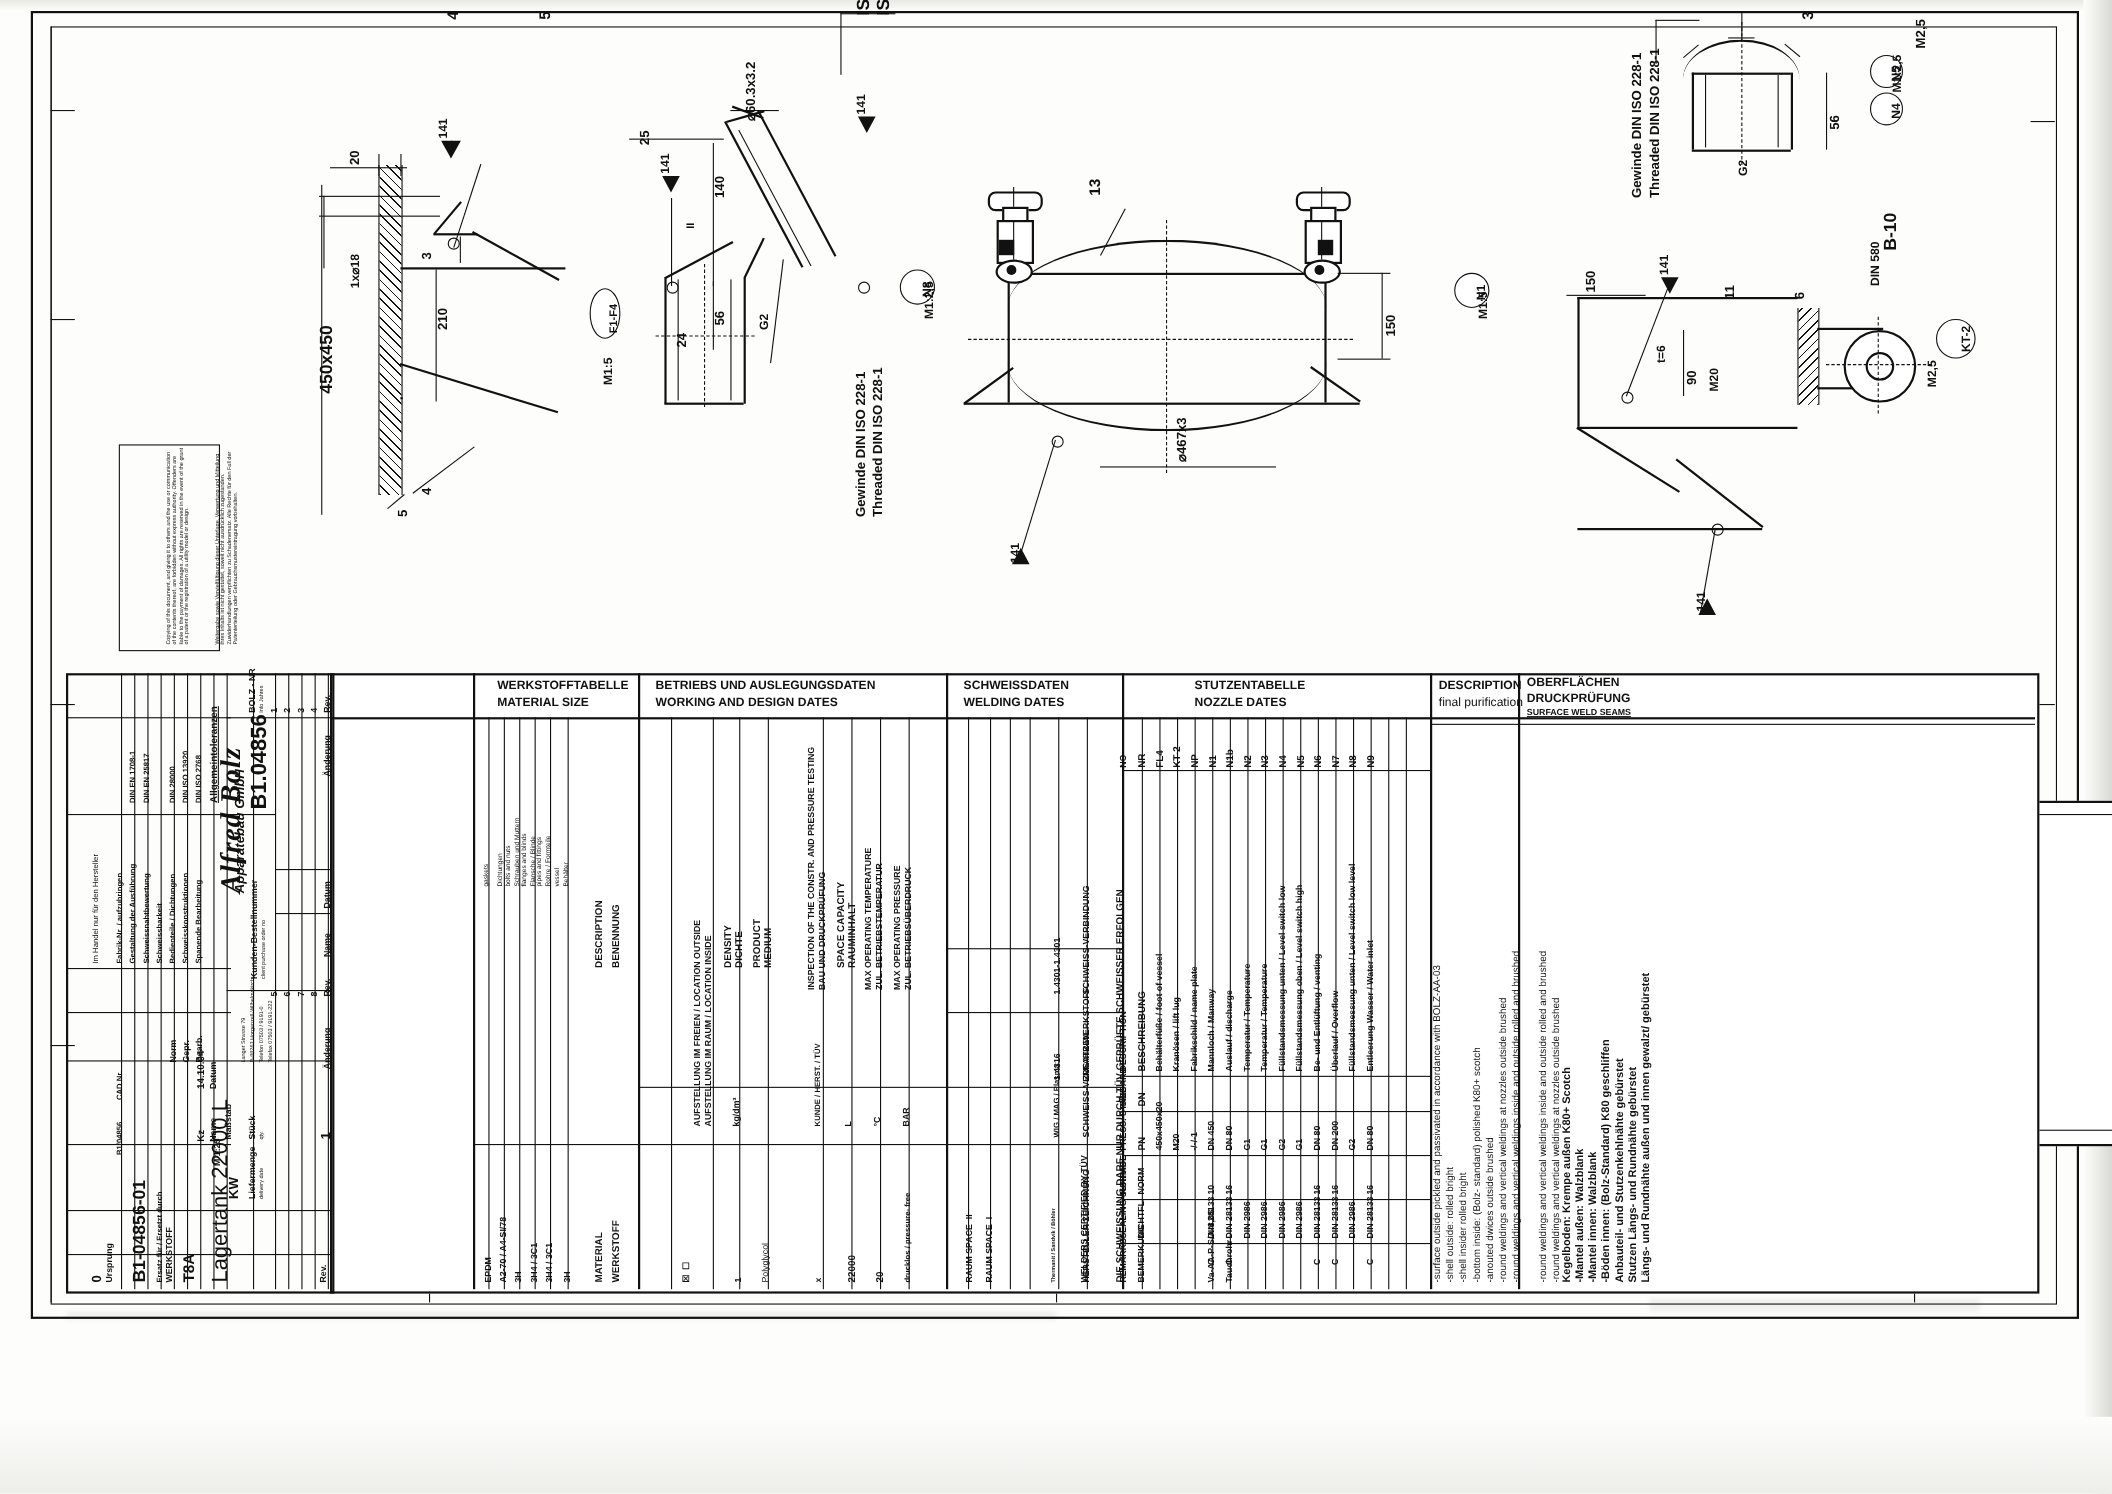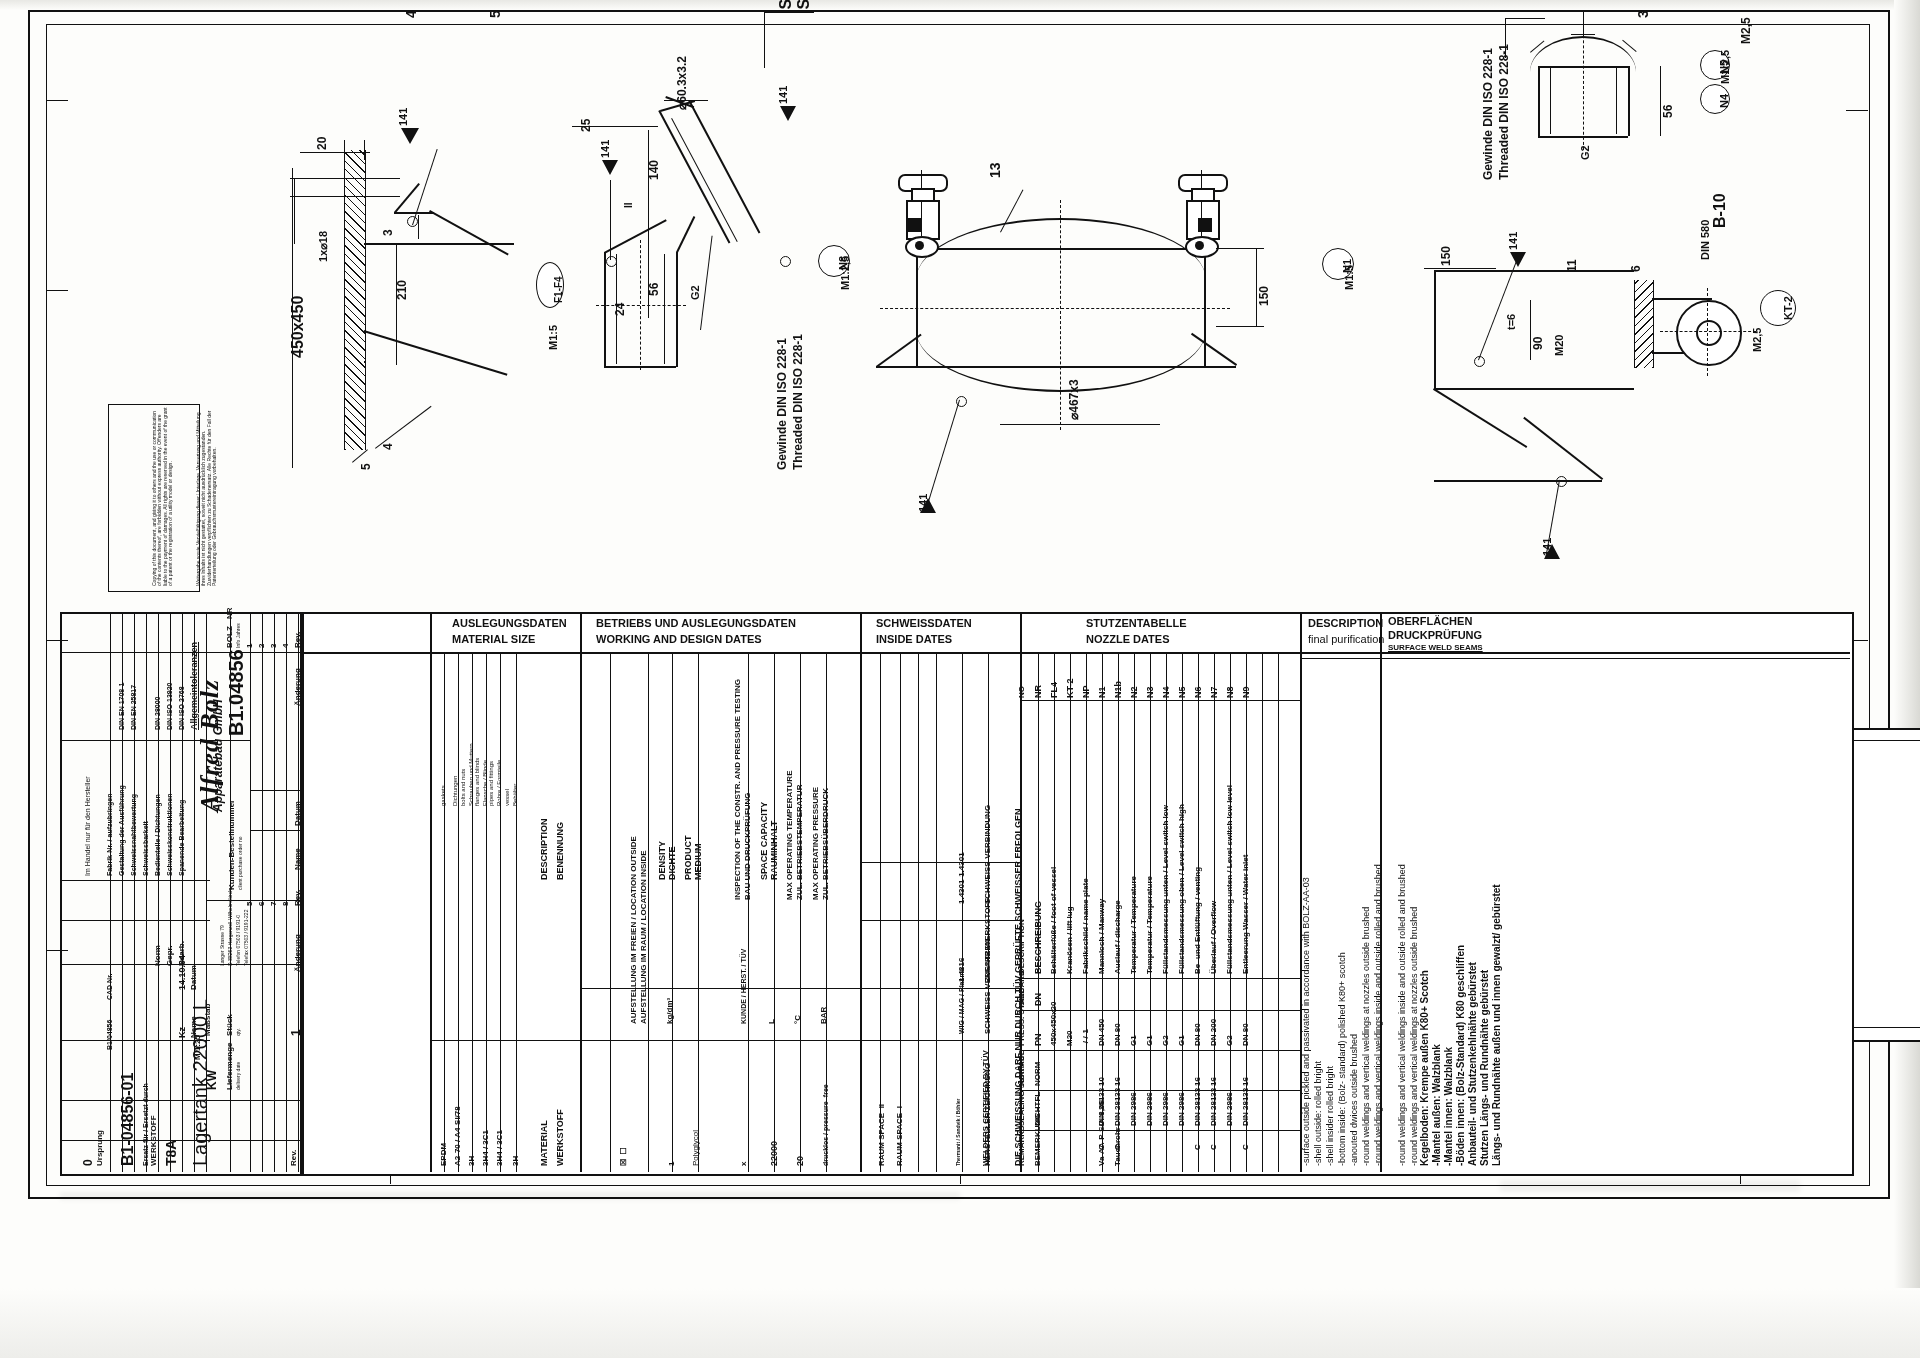--- a/index.html
+++ b/index.html
@@ -439,21 +439,21 @@
   </div>
 
   <div>
 
     <div class="tblbox" style="left:300px;top:612px;width:1550px;height:560px;border-width:2px;"></div>
     <div class="ln h2px" style="left:300px;top:652px;width:1550px;"></div>
 
     <div>
       <div class="ln v2px" style="left:430px;top:612px;height:560px;"></div>
       <div class="ln v2px" style="left:580px;top:612px;height:560px;"></div>
-      <div class="t s11 b" style="left:452px;top:618px;">AUSLEGUNGSDATEN</div>
+      <div class="t s11 b" style="left:452px;top:618px;">WERKSTOFFTABELLE</div>
       <div class="t s11 b" style="left:452px;top:634px;">MATERIAL SIZE</div>
 
       <div class="ln v1px" style="left:444px;top:652px;height:520px;"></div>
       <div class="ln v1px" style="left:458px;top:652px;height:520px;"></div>
       <div class="ln v1px" style="left:472px;top:652px;height:520px;"></div>
       <div class="ln v1px" style="left:486px;top:652px;height:520px;"></div>
       <div class="ln v1px" style="left:500px;top:652px;height:520px;"></div>
       <div class="ln v1px" style="left:516px;top:652px;height:520px;"></div>
       <div class="ln h1px" style="left:430px;top:1040px;width:150px;"></div>
 
@@ -527,21 +527,21 @@
       <div class="t rot90 s8 b" style="left:812px;top:900px;">MAX OPERATING PRESSURE</div>
       <div class="t rot90 s8 b" style="left:820px;top:1024px;">BAR</div>
       <div class="t rot90 s7 b" style="left:822px;top:1166px;">drucklos / pressure- free</div>
 
       <div class="t rot90 s8 b" style="left:620px;top:1166px;">☒  ☐</div>
     </div>
 
     <div>
       <div class="ln v2px" style="left:1020px;top:612px;height:560px;"></div>
       <div class="t s11 b" style="left:876px;top:618px;">SCHWEISSDATEN</div>
-      <div class="t s11 b" style="left:876px;top:634px;">INSIDE DATES</div>
+      <div class="t s11 b" style="left:876px;top:634px;">WELDING DATES</div>
 
       <div class="ln v1px" style="left:880px;top:652px;height:520px;"></div>
       <div class="ln v1px" style="left:900px;top:652px;height:520px;"></div>
       <div class="ln v1px" style="left:918px;top:652px;height:520px;"></div>
       <div class="ln v1px" style="left:936px;top:652px;height:520px;"></div>
       <div class="ln v1px" style="left:962px;top:652px;height:520px;"></div>
       <div class="ln v1px" style="left:988px;top:652px;height:520px;"></div>
       <div class="ln h1px" style="left:860px;top:862px;width:160px;"></div>
       <div class="ln h1px" style="left:860px;top:920px;width:160px;"></div>
       <div class="ln h1px" style="left:860px;top:988px;width:160px;"></div>

